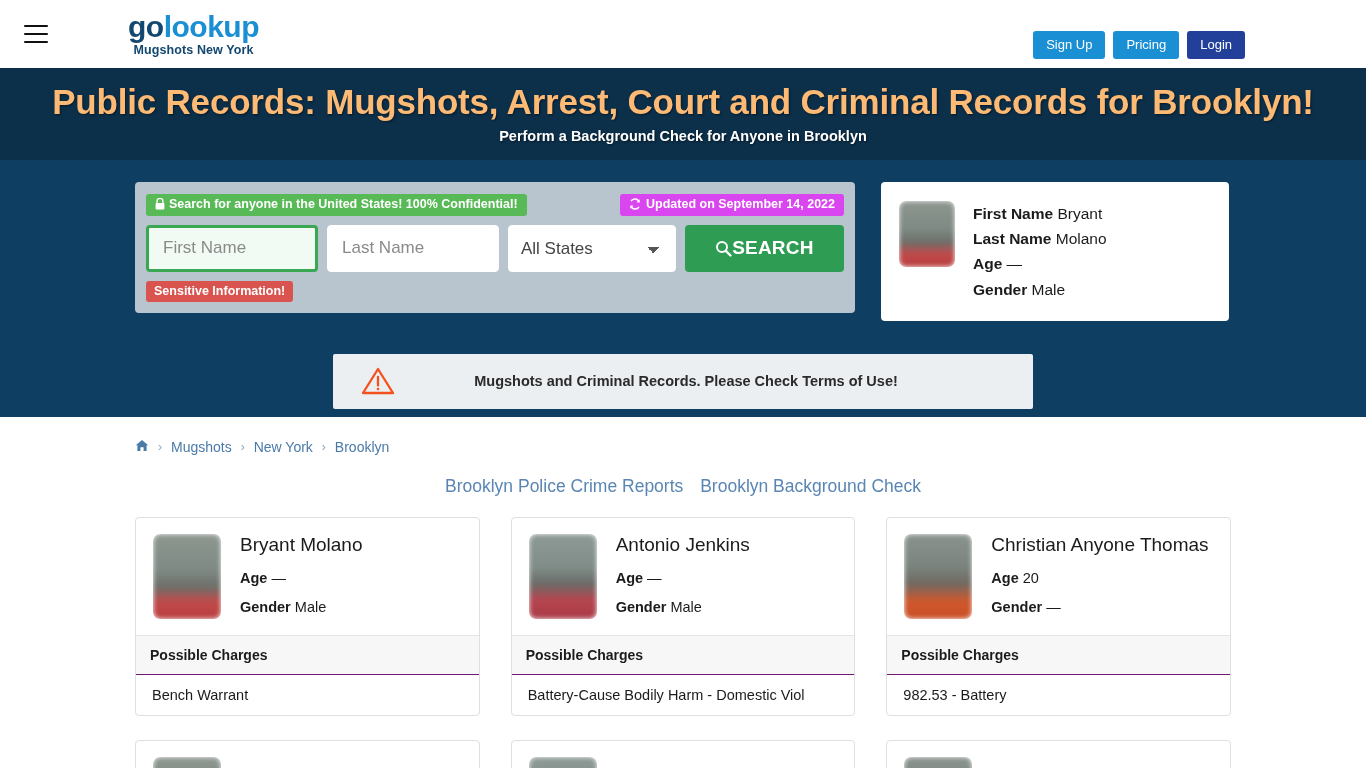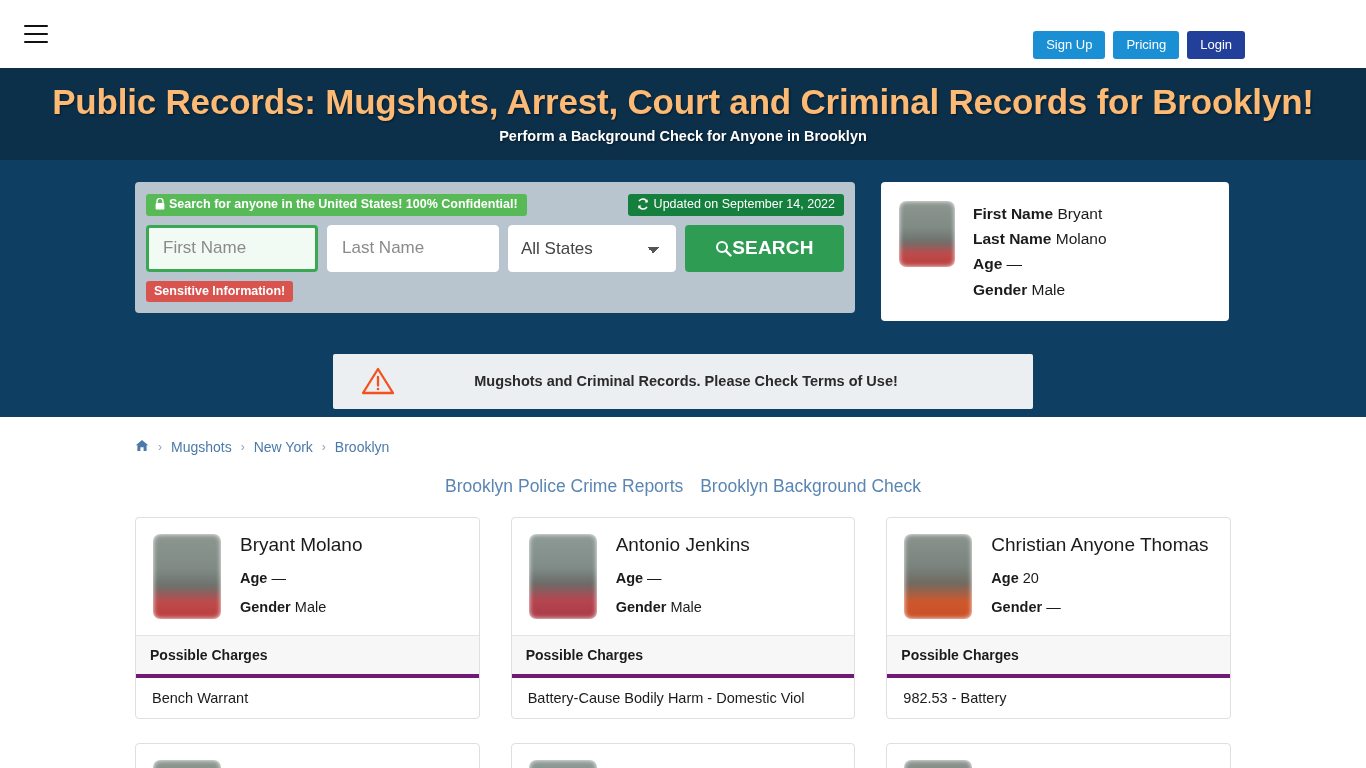--- a/index.html
+++ b/index.html
@@ -93,22 +93,22 @@
     margin-bottom: 9px;
   }
   .badge-green {
     background: #58b957; color: #fff;
     font-size: 12.5px; font-weight: 700;
     padding: 4px 9px 5px; border-radius: 3px;
     display: inline-flex; align-items: center; gap: 4px;
     line-height: 1;
   }
   .badge-gray {
-    background: #15803d; color: #fff;
-    font-size: 12.5px; font-weight: 400;
+    background: #d946ef; color: #fff;
+    font-size: 12.5px; font-weight: 700;
     padding: 4px 9px 5px; border-radius: 3px;
     display: inline-flex; align-items: center; gap: 5px;
     line-height: 1;
   }
   .badge-gray svg, .badge-green svg { display: block; }
 
   .form-row { display: flex; gap: 9px; }
   .inp {
     height: 47px; border-radius: 4px; font-size: 17px;
     font-family: inherit; color: #555; padding: 0 14px;
@@ -204,35 +204,42 @@
     overflow: hidden;
   }
   .card-top { display: flex; gap: 19px; padding: 16px 17px 16px; }
   .card-mug { width: 68px; height: 85px; overflow: hidden; border-radius: 7px; flex: none; }
   .card-mug .mug { width: 68px; height: 85px; }
   .card-name { font-size: 19px; color: #1b1b1b; margin-bottom: 14px; }
   .card-line { font-size: 14.5px; color: #1b1b1b; margin-bottom: 13px; }
   .card-line b { font-weight: 700; }
   .card-line:last-child { margin-bottom: 0; }
   .charges-head {
-    background: #f7f7f7; border-top: 1px solid #e4e4e4; border-bottom: 4px solid #701a75;
+    background: #f7f7f7; border-top: 1px solid #e4e4e4; border-bottom: 1px solid #701a75;
     padding: 11px 14px; font-size: 14px; font-weight: 700; color: #1b1b1b;
   }
   .charge-row { padding: 12px 16px; font-size: 14.5px; color: #1b1b1b; }
 </style>
 </head>
 <body>
 
 <div class="topnav">
   <div class="hamburger">
     <span></span>
     <span></span>
     <span></span>
   </div>
 
+  <div class="brand">
+    <div class="brand-word">
+      <span>go</span>
+        <span class="lite">lookup</span>
+    </div>
+    <div class="brand-sub">Mugshots New York</div>
+  </div>
 
   <div class="nav-btns">
     <button class="nav-btn signup">Sign Up</button>
     <button class="nav-btn pricing">Pricing</button>
     <button class="nav-btn login">Login</button>
   </div>
 </div>
 
 <div class="hero-title-band">
   <h1 class="hero-title">Public Records: Mugshots, Arrest, Court and Criminal Records for Brooklyn!</h1>

